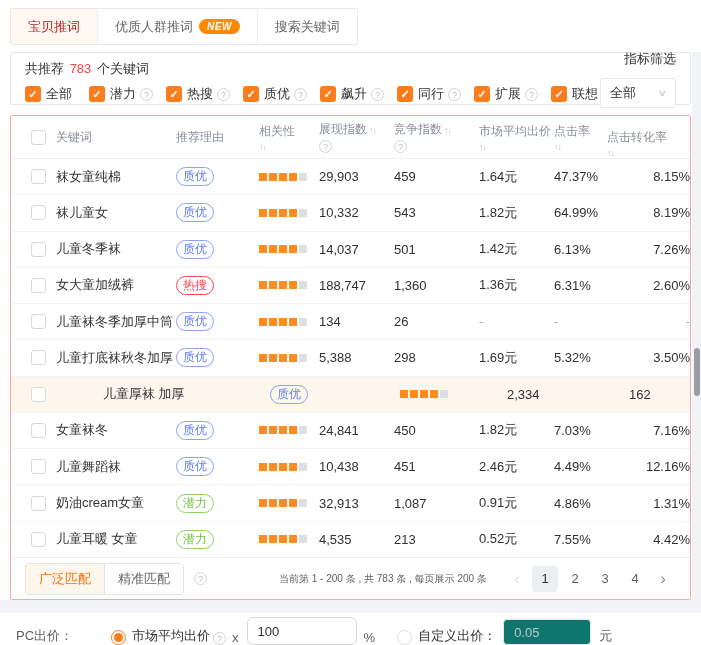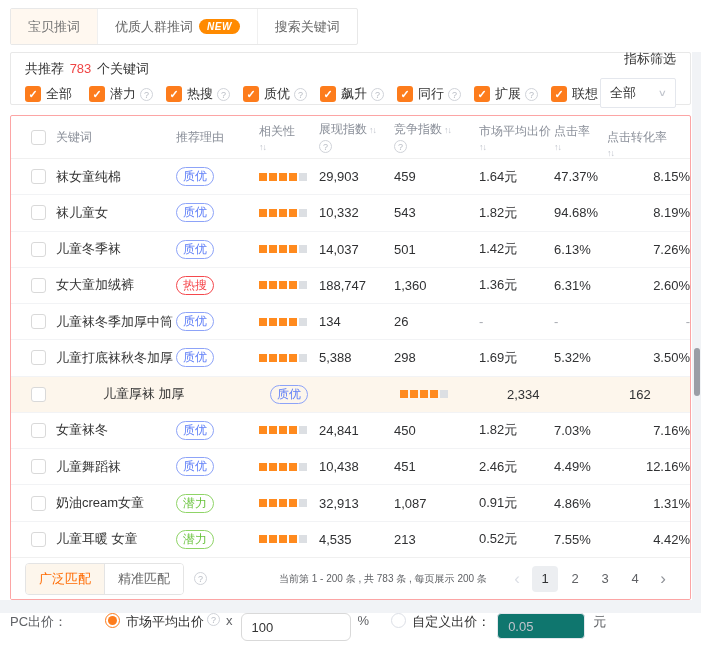--- a/index.html
+++ b/index.html
@@ -5,21 +5,21 @@
   * { margin:0; padding:0; box-sizing:border-box; }
   html,body { width:701px; height:645px; }
   body { font-family:"Liberation Sans", sans-serif; background:#ffffff; position:relative; overflow:hidden; }
 
   
   .tab-box { position:absolute; left:10px; top:8px; display:inline-flex; background:#fff;
              border:1px solid #e8e8e8; border-radius:2px; height:37px; }
   .tab { display:flex; align-items:center; gap:6px; padding:0 17px; font-size:13px; color:#666;
          border-right:1px solid #f0f0f0; cursor:pointer; white-space:nowrap; }
   .tab:last-child { border-right:none; }
-  .tab.active { background:#fff8f0; color:#737373; }
+  .tab.active { background:#fff8f0; color:#b91c1c; }
   .new-badge { background:#ff8a00; color:#fff; font-size:10px; font-weight:bold; font-style:italic;
                padding:2px 8px; border-radius:9px; letter-spacing:.5px; }
 
   
   .filter-box { position:absolute; left:10px; top:52px; width:681px; height:53px; background:#fff;
                 border:1px solid #e8e8e8; border-radius:2px; padding:7px 14px; }
   .summary { font-size:13px; color:#333; }
   .summary .cnt { color:#ef4444; margin:0 2px; }
   .check-row { display:flex; align-items:center; margin-top:7px; }
   .check-item { display:inline-flex; align-items:center; margin-right:13px; cursor:pointer; }
@@ -87,21 +87,21 @@
   .pg-arrow.prev { color:#dcdfe6; }
 
   
   .gap-strip { position:absolute; left:0; top:600px; width:701px; height:13px; background:#f1f3f6; }
   .right-gutter { position:absolute; left:692px; top:52px; width:9px; height:548px; background:#f1f3f6; }
   .scrollbar-thumb { position:absolute; left:694px; top:348px; width:6px; height:48px; background:#9a9ea6;
                      border-radius:3px; cursor:grab; }
 
   
   .bid-row { position:absolute; left:0; top:613px; width:701px; height:32px; background:#fff;
-             display:flex; align-items:flex-start; padding-left:10px; font-size:13px; color:#606266; }
+             display:flex; align-items:flex-end; padding-left:16px; font-size:13px; color:#606266; }
   .bid-label { margin-right:38px; }
   .radio { width:15px; height:15px; border-radius:50%; border:1px solid #dcdfe6; background:#fff;
            position:relative; flex:0 0 15px; cursor:pointer; }
   .radio.on { border-color:#fd7c1c; }
   .radio.on::after { content:""; position:absolute; left:2px; top:2px; right:2px; bottom:2px;
                      background:#fd7c1c; border-radius:50%; }
   .bid-opt { margin:0 3px 0 6px; color:#333; }
   .bid-times { margin:0 8px 0 6px; }
   .bid-input { width:110px; height:28px; border:1px solid #d9d9d9; border-radius:6px; padding:0 10px;
                font-size:13px; color:#333; font-family:inherit; outline:none; background:#fff; }
@@ -307,21 +307,21 @@
         <div class="td c-display">
           <span>10,332</span>
         </div>
         <div class="td c-competition">
           <span>543</span>
         </div>
         <div class="td c-price">
           <span>1.82元</span>
         </div>
         <div class="td c-ctr">
-          <span>94.68%</span>
+          <span>64.99%</span>
         </div>
         <div class="td c-cvr">
           <span>8.19%</span>
         </div>
       </div>
       <div class="trow">
         <div class="td c-check">
           <span class="rcbox"></span>
         </div>
         <div class="td c-keyword">

